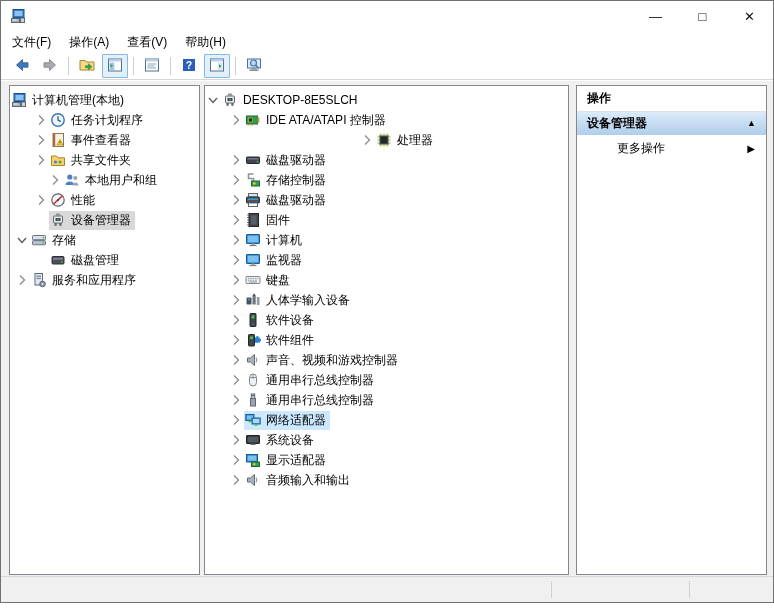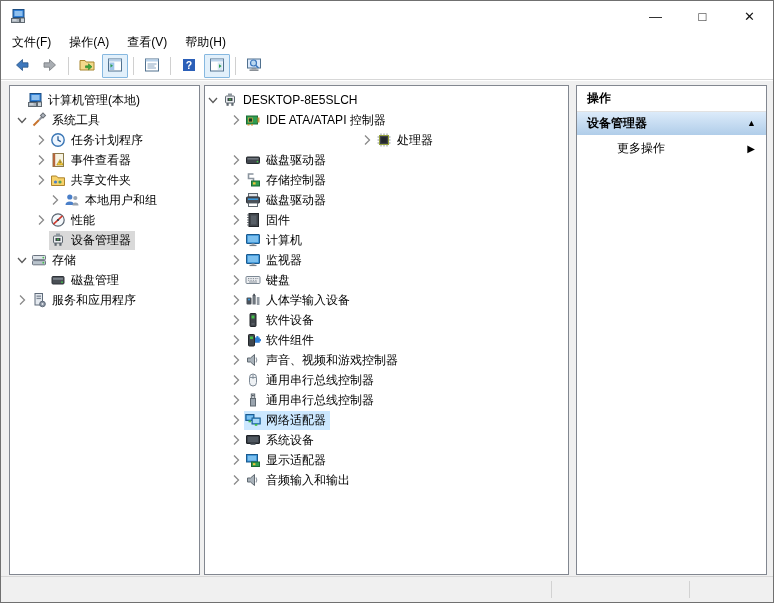--- a/index.html
+++ b/index.html
@@ -138,49 +138,32 @@
             <rect x="5.5" y="11" width="5" height="1.3" fill="#8d959d"></rect>
             <rect x="3.5" y="12.5" width="9" height="1.3" fill="#6e757d"></rect>
             <circle cx="7.5" cy="6" r="3" fill="#bcd8f0" stroke="#3e78bd" stroke-width="1.2"></circle>
             <path d="M9.7 8.2 L12.5 11" stroke="#3e78bd" stroke-width="1.6"></path>
           </svg></span>
       </span>
     </div>
 
   <div class="content">
     <div class="panel panel-left" id="consoleTree">
-        <div class="trow" style="padding-left: 16px;">
+        <div class="trow" style="padding-left: 0;">
           <span class="sel ">
             <span class="ticon">
               <svg width="16" height="16" viewBox="0 0 16 16" xmlns="http://www.w3.org/2000/svg">
                 <rect x="3" y="1.5" width="11" height="8" fill="#2f7fd6" stroke="#1d4e83"></rect>
                 <rect x="4.5" y="3" width="8" height="5" fill="#8fc0ee"></rect>
                 <rect x="1.5" y="10.5" width="8" height="4" fill="#aab2ba" stroke="#5f6870"></rect>
                 <rect x="2.5" y="11.5" width="4" height="1" fill="#e8eef4"></rect>
                 <rect x="10.5" y="10" width="4" height="4.5" fill="#cdd4da" stroke="#5f6870"></rect>
               </svg>
             </span>
             <span class="tlabel">计算机管理(本地)</span>
-          </span>
-        </div>
-        <div class="trow" style="padding-left: 4px;">
-          <span class="chev">
-            <svg width="16" height="16" viewBox="0 0 16 16" xmlns="http://www.w3.org/2000/svg">
-              <path d="M4 6 L8 10.5 L12 6" fill="none" stroke="#5a5a5a" stroke-width="1.3"></path>
-            </svg>
-          </span>
-          <span class="sel ">
-            <span class="ticon">
-              <svg width="16" height="16" viewBox="0 0 16 16" xmlns="http://www.w3.org/2000/svg">
-                <path d="M2.5 13.5 L8 8" stroke="#c8742f" stroke-width="2"></path>
-                <path d="M8 8 L11.5 4.5" stroke="#8d9099" stroke-width="2"></path>
-                <rect x="10.2" y="1.7" width="3.6" height="3.6" fill="#aeb4bf" stroke="#6b7077" transform="rotate(45 12 3.5)"></rect>
-              </svg>
-            </span>
-            <span class="tlabel">系统工具</span>
           </span>
         </div>
         <div class="trow" style="padding-left: 23px;">
           <span class="chev">
             <svg width="16" height="16" viewBox="0 0 16 16" xmlns="http://www.w3.org/2000/svg">
               <path d="M6 3.5 L10.5 8 L6 12.5" fill="none" stroke="#8a8a8a" stroke-width="1.3"></path>
             </svg>
           </span>
           <span class="sel ">
             <span class="ticon">

